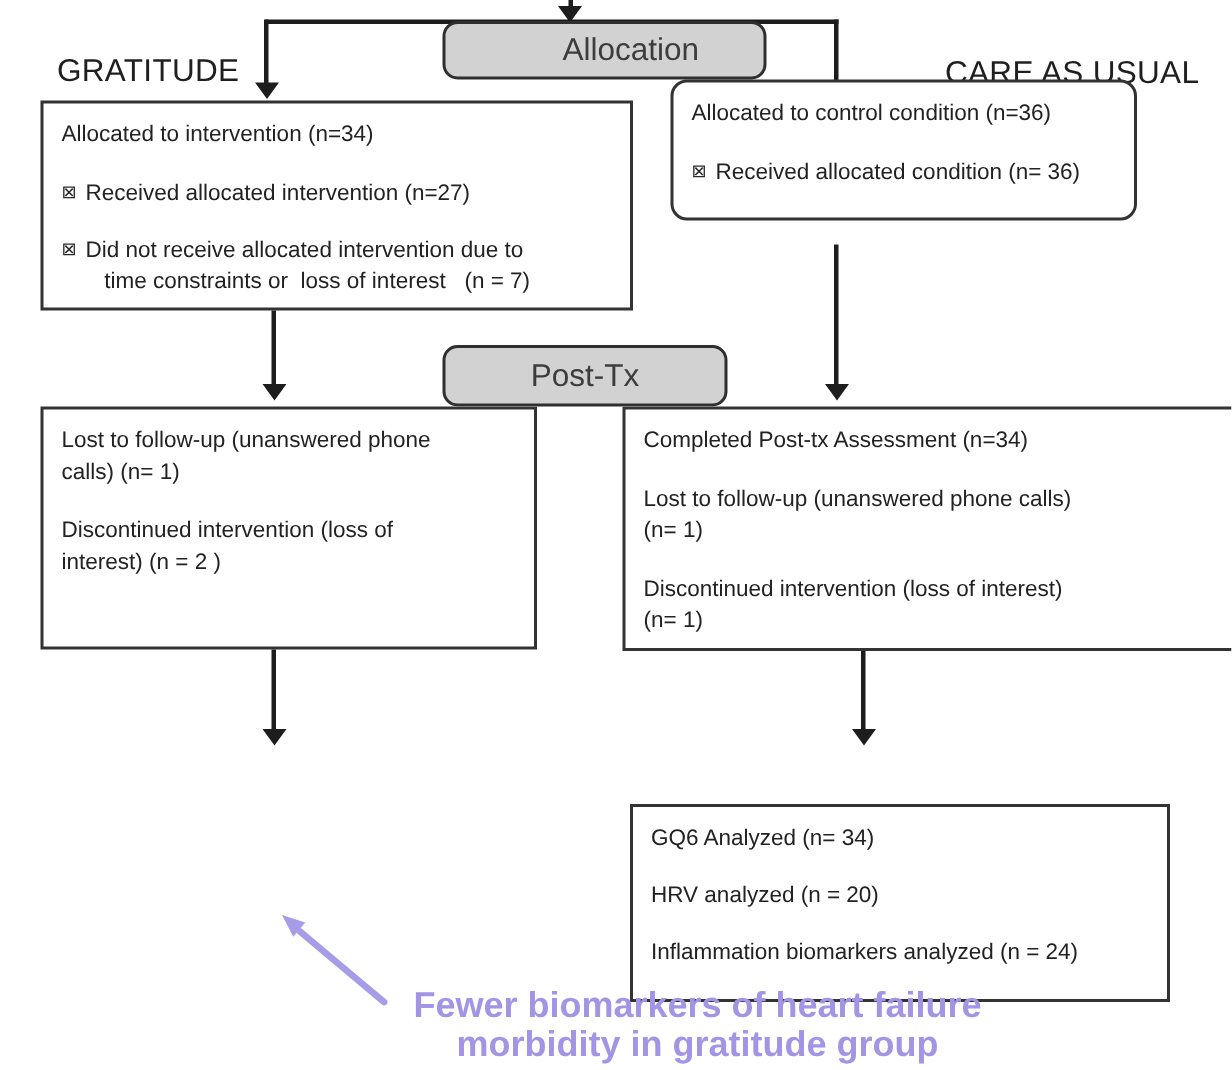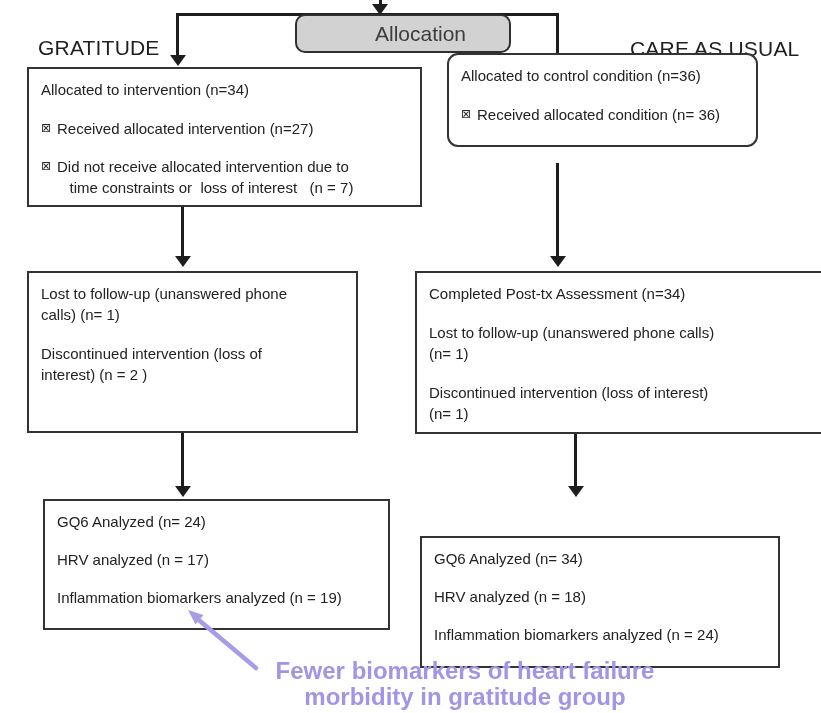--- a/index.html
+++ b/index.html
@@ -109,20 +109,23 @@
       <span class="bx">⊠</span>
       <span class="bt">Received allocated condition (n= 36)</span>
     </div>
   </div>
 
   <div class="vline" style="left:181px;top:207px;height:52px;"></div>
   <div class="arrow-down" style="left:175px;top:256px;"></div>
   <div class="vline" style="left:556px;top:163px;height:95px;"></div>
   <div class="arrow-down" style="left:550px;top:256px;"></div>
 
+  <div class="stage" style="left:295px;top:230px;width:190px;height:41px;">
+    <span>Post-Tx</span>
+  </div>
 
   <div class="fbox" style="left:27px;top:271px;width:331px;height:162px;">
     <div class="para">Lost to follow-up (unanswered phone
 calls) (n= 1)</div>
     <div class="para">Discontinued intervention (loss of
 interest) (n = 2 )</div>
   </div>
 
   <div class="fbox" style="left:415px;top:271px;width:412px;height:163px;">
     <div class="para">Completed Post-tx Assessment (n=34)</div>
@@ -131,29 +134,24 @@
     <div class="para">Discontinued intervention (loss of interest)
 (n= 1)</div>
   </div>
 
   <div class="vline" style="left:181px;top:433px;height:54px;"></div>
   <div class="arrow-down" style="left:175px;top:486px;"></div>
   <div class="vline" style="left:574px;top:434px;height:54px;"></div>
   <div class="arrow-down" style="left:568px;top:486px;"></div>
 
 
-  <div class="fbox" style="left:43px;top:499px;width:347px;height:131px;">
-    <div class="para" style="margin-bottom:17px;">GQ6 Analyzed (n= 24)</div>
-    <div class="para" style="margin-bottom:17px;">HRV analyzed (n = 17)</div>
-    <div class="para">Inflammation biomarkers analyzed (n = 19)</div>
-  </div>
 
   <div class="fbox" style="left:420px;top:500px;width:360px;height:132px;margin-top:36px;">
     <div class="para" style="margin-bottom:17px;">GQ6 Analyzed (n= 34)</div>
-    <div class="para" style="margin-bottom:17px;">HRV analyzed (n = 18)</div>
+    <div class="para" style="margin-bottom:17px;">HRV analyzed (n = 20)</div>
     <div class="para">Inflammation biomarkers analyzed (n = 24)</div>
   </div>
 
   <svg class="annotation-arrow" width="90" height="80" viewBox="0 0 90 80">
     <line x1="76" y1="68" x2="20" y2="21" stroke="#a79ce8" stroke-width="4.5" stroke-linecap="round"></line>
     <polygon points="8,10 23.5,15 15.5,24.5" fill="#a79ce8"></polygon>
   </svg>
 
   <div class="annotation" style="color:#a394e6;">Fewer biomarkers of heart failure
 morbidity in gratitude group</div>

